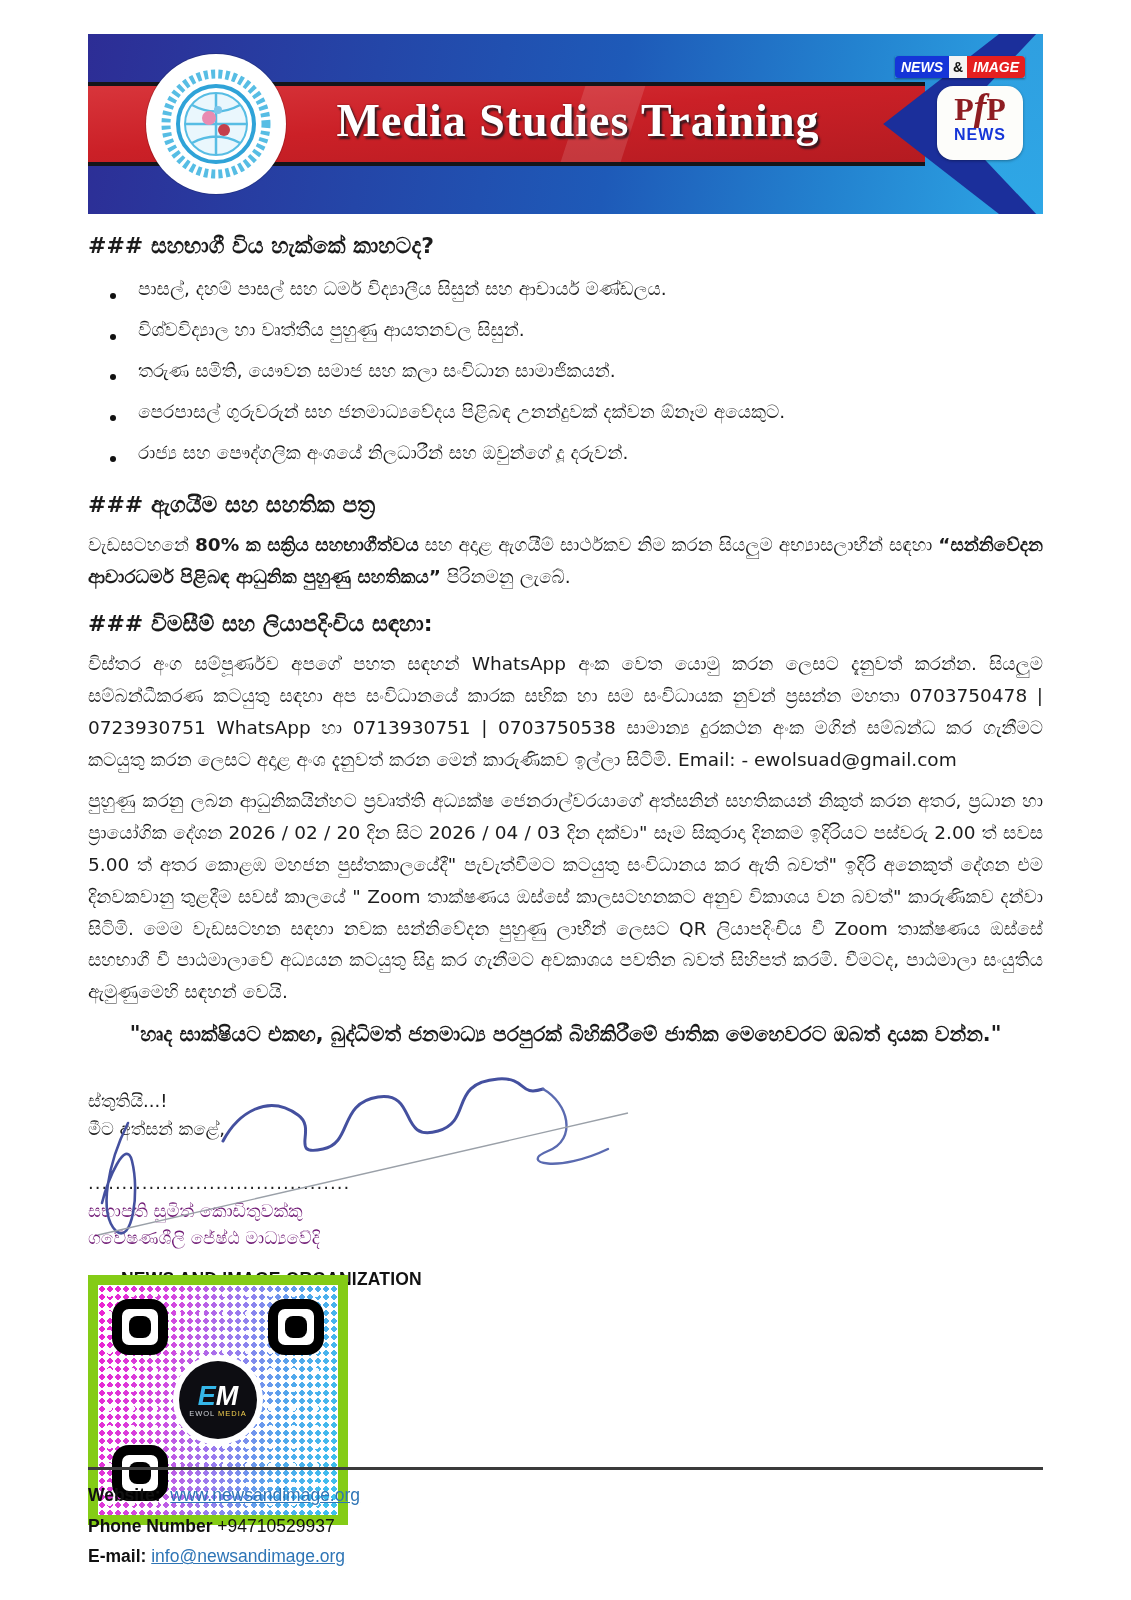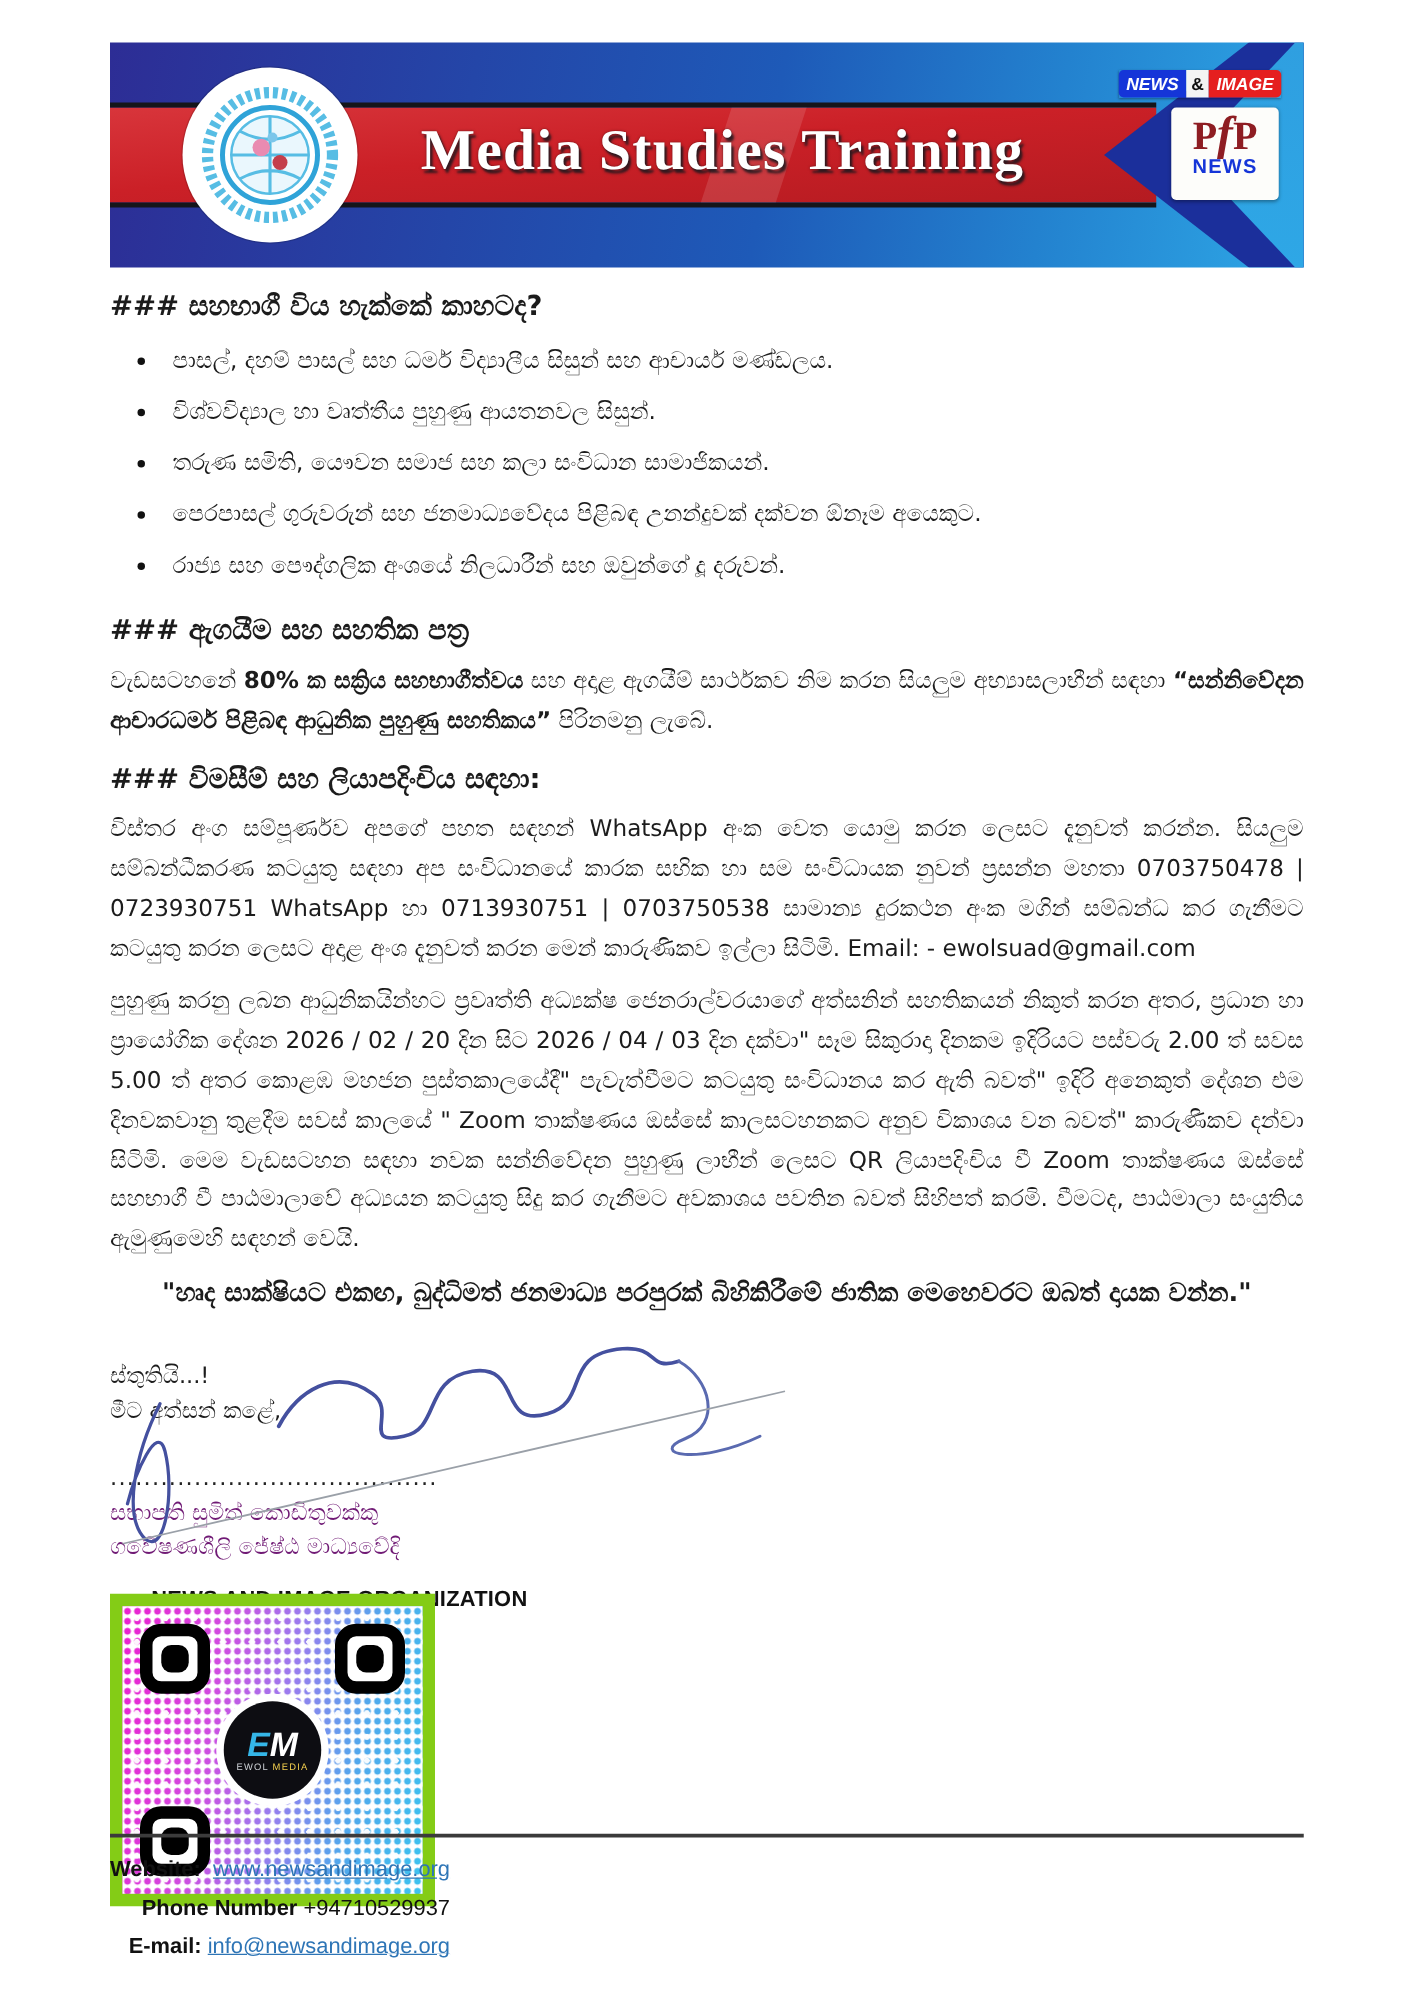--- a/index.html
+++ b/index.html
@@ -28,32 +28,32 @@
                clip-path:polygon(6% 50%, 115% -30%, 115% 130%); }
   .chev-light { position:absolute; inset:0; background:linear-gradient(180deg,#2f9fe0,#2ea7e6);
                clip-path:polygon(46% 50%, 118% -22%, 118% 122%); }
   .ni-badge { position:absolute; right:18px; top:22px; display:flex; align-items:stretch;
               font-family:"Liberation Sans", sans-serif; font-weight:bold; font-style:italic;
               font-size:14px; line-height:20px; box-shadow:0 1px 2px rgba(0,0,0,.4); }
   .ni-news  { background:#1535d8; color:#fff; padding:1px 6px; border-radius:4px 0 0 4px; }
   .ni-amp   { background:#f4f4f4; color:#111; padding:1px 4px; font-style:normal; }
   .ni-image { background:#e51f1f; color:#fff; padding:1px 6px; border-radius:0 4px 4px 0; }
   .pfp-box { position:absolute; right:20px; top:52px; width:86px; height:74px; background:#fdfdfa;
-             border-radius:4px; text-align:center; box-shadow:0 1px 3px rgba(0,0,0,.35); padding-top:4px; }
+             border-radius:16px; text-align:center; box-shadow:0 1px 3px rgba(0,0,0,.35); padding-top:4px; }
   .pfp-word { font-family:"Liberation Serif", serif; font-size:32px; line-height:34px;
               color:#8e1d22; font-weight:bold; }
   .pfp-word .f { font-style:italic; font-size:38px; }
   .pfp-news { font-family:"Liberation Sans", sans-serif; font-weight:bold; font-size:16px;
               color:#1535d8; letter-spacing:1px; }
 
   
   .doc { font-size:18.5px; line-height:1.72; text-align:justify; }
   h2.sec { font-size:22px; font-weight:bold; margin-top:13px; margin-bottom:2px; text-align:left; }
   ul.bullets { list-style:none; margin:4px 0 2px 14px; }
-  ul.bullets li { display:flex; align-items:flex-start; padding:4.5px 0; font-size:18.5px; }
+  ul.bullets li { display:flex; align-items:center; padding:4.5px 0; font-size:18.5px; }
   .dot { width:6px; height:6px; border-radius:50%; background:#111; margin:13px 22px 0 8px; flex:none; }
   p.para { margin:5px 0 10px; }
   .bold { font-weight:bold; }
 
   .quote { font-weight:bold; text-align:center; font-size:20.5px; line-height:1.6;
            margin:10px 30px 6px; }
 
   
   .bottom-row { display:flex; margin-top:8px;flex-direction:column; }
   .sig-block { flex:1; position:relative; font-size:18px; line-height:1.55; padding-top:28px; }
@@ -87,21 +87,21 @@
   .qr-logo .em .e { color:#35b6e8; }
   .qr-logo .cap { font-size:7.5px; letter-spacing:1px; color:#cfd3d8;
                   font-family:"Liberation Sans", sans-serif; }
   .qr-logo .cap .media { color:#f3cf4e; }
 
   
   .footer { position:absolute; left:88px; right:88px; bottom:62px; }
   .f-rule { border-top:3px solid #3b3b3b; margin-bottom:10px; }
   .f-cols { display:flex; justify-content:space-between;
             font-family:"Liberation Sans", sans-serif; font-size:17.5px; line-height:1.75; }
-  .f-col-right { text-align:right; }
+  .f-col-right { text-align:left; }
   .f-label { font-weight:bold; color:#111; }
   a.f-link { color:#2e75b6; text-decoration:underline; }
   .f-sep { color:#111; }
   .f-plain { color:#111; }
 </style>
 </head>
 <body>
 
 <div class="page">
 

